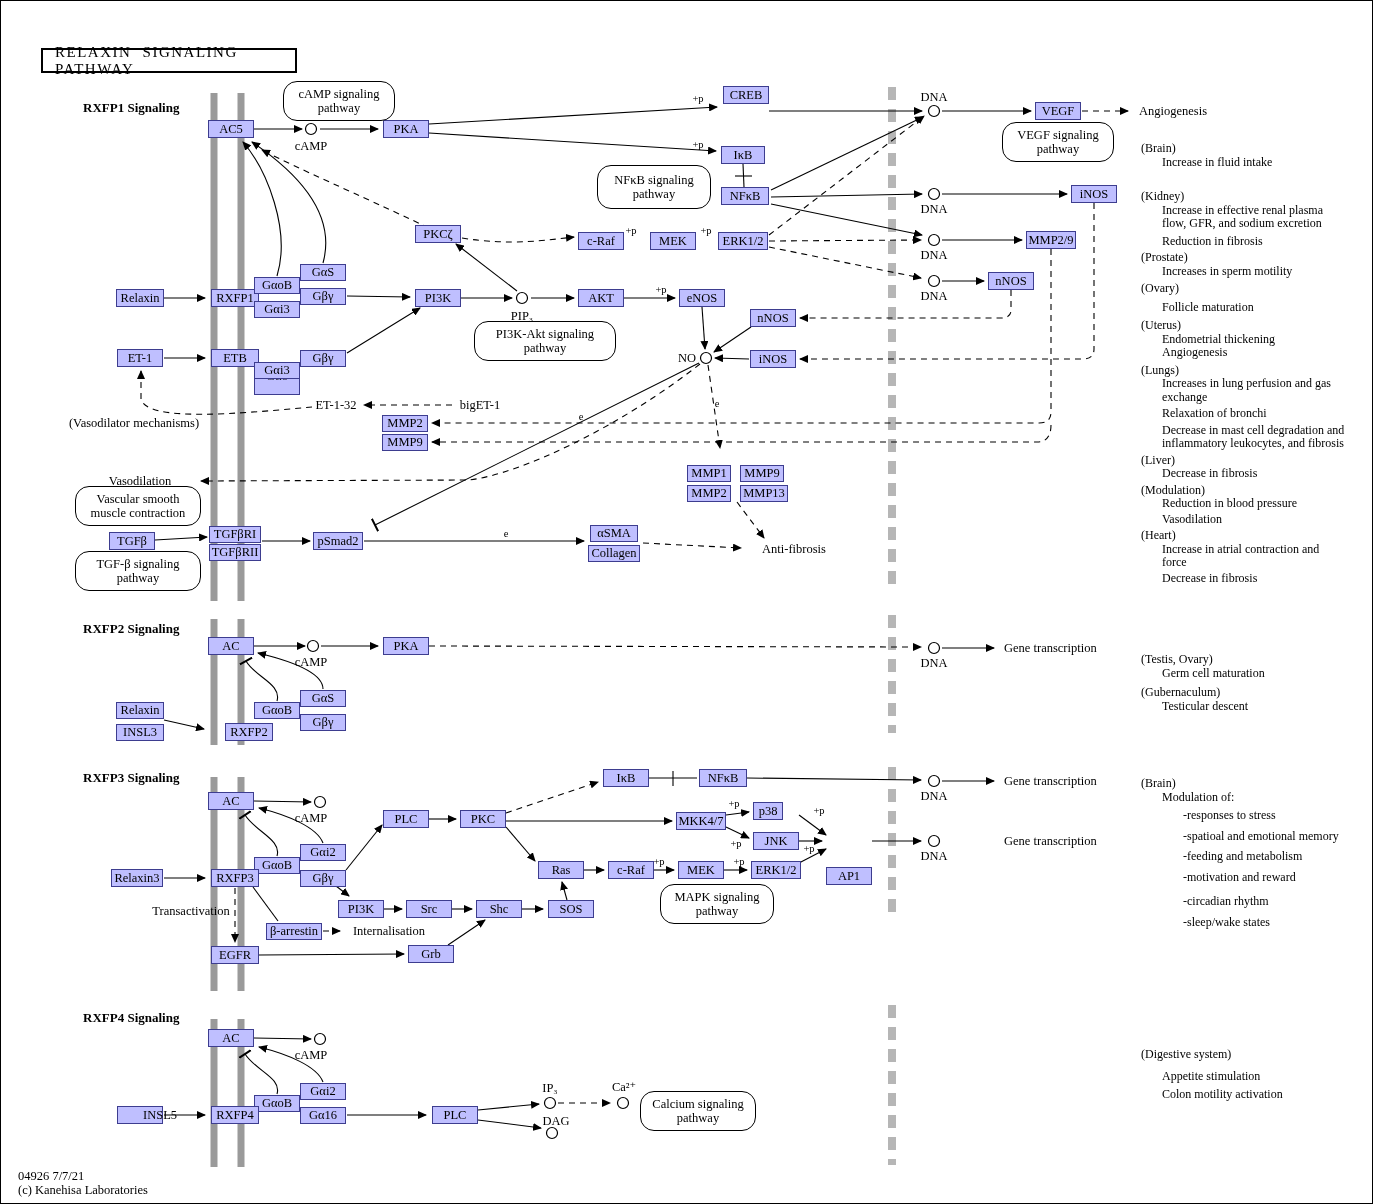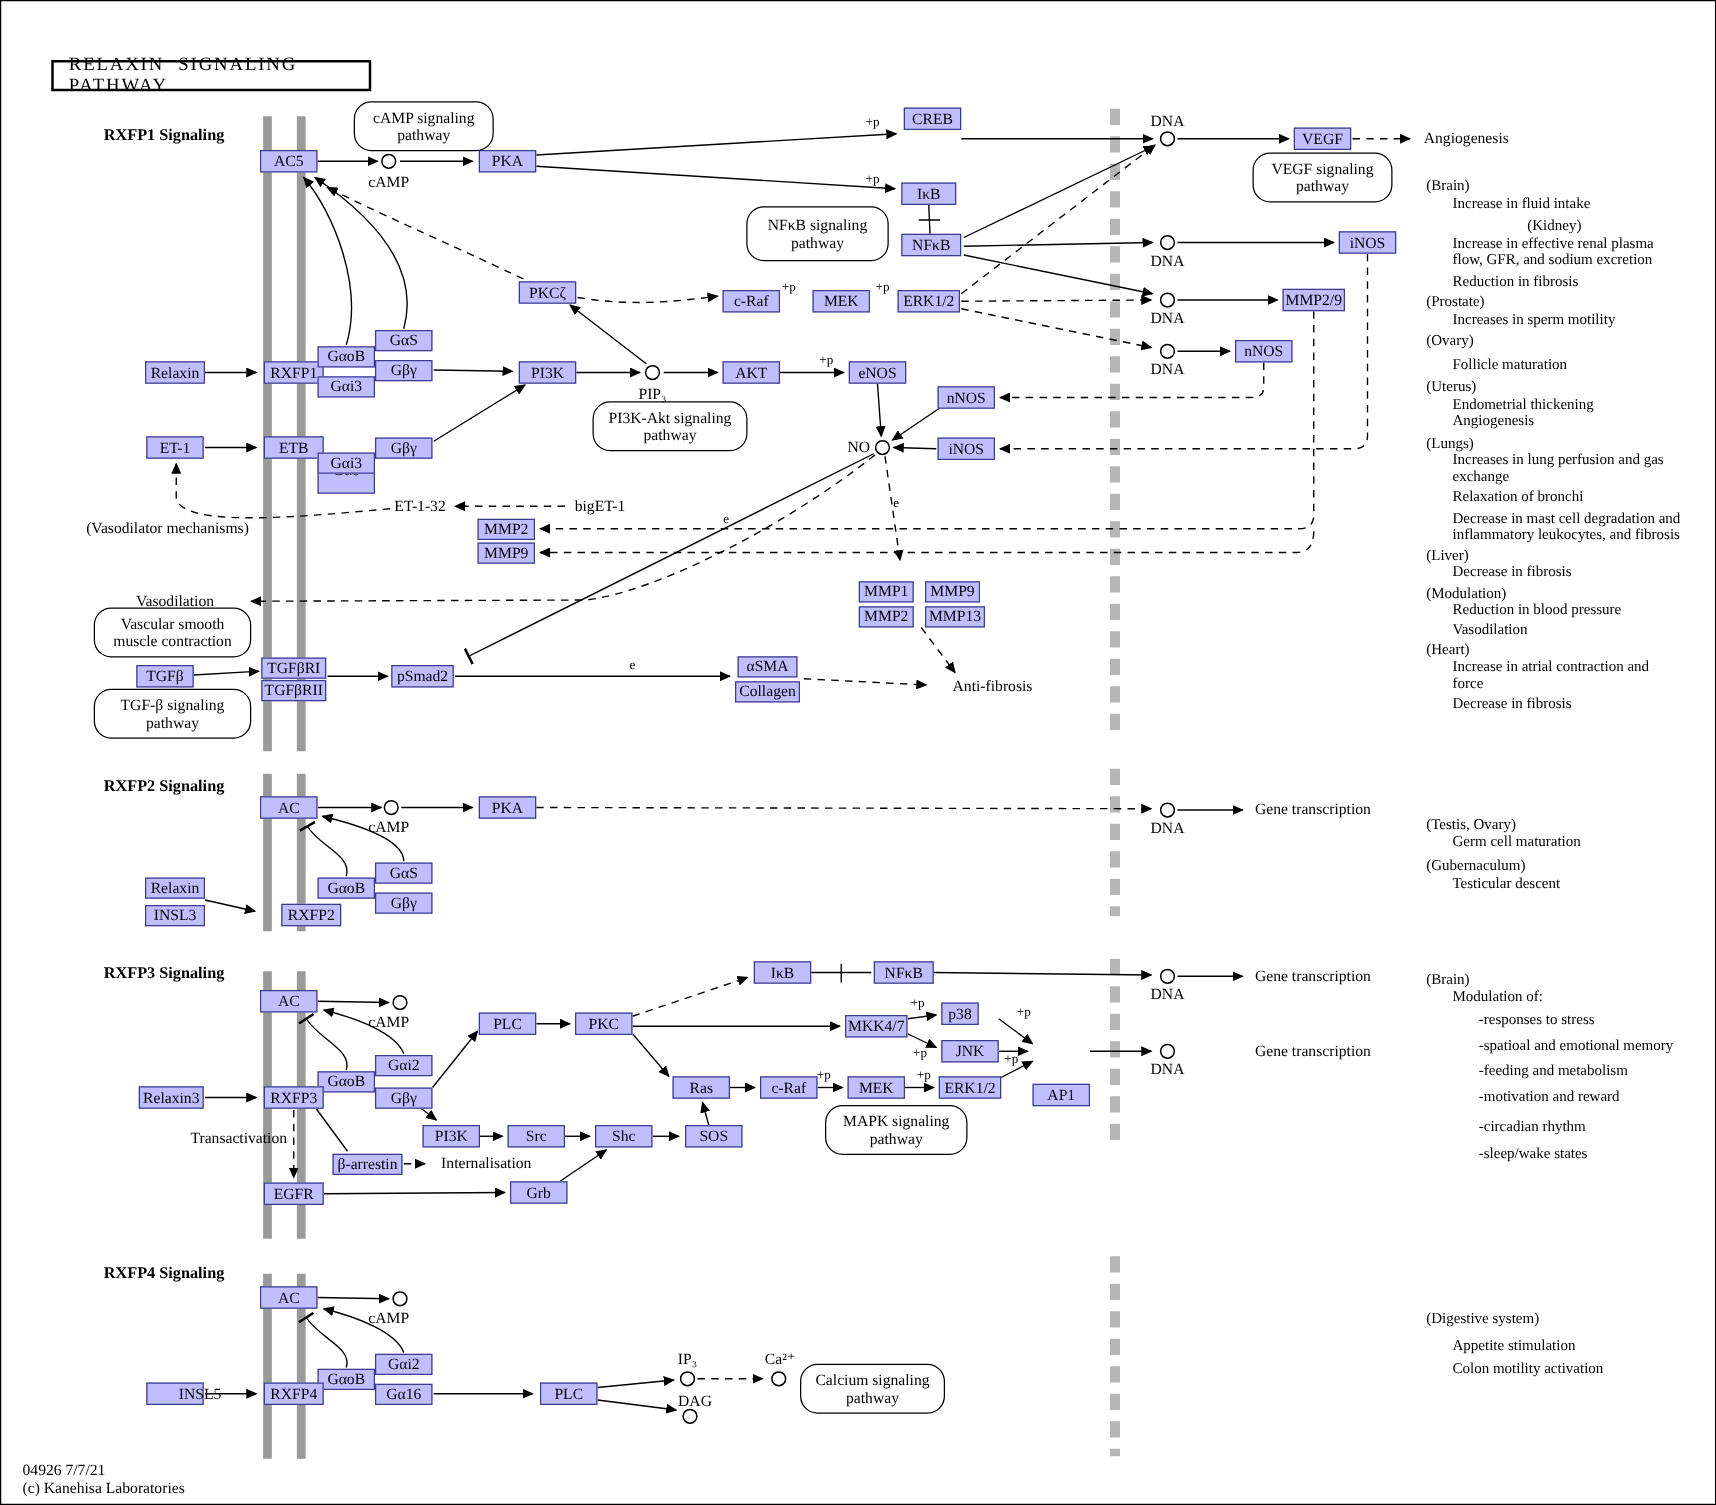--- a/index.html
+++ b/index.html
@@ -254,21 +254,21 @@
       <div class="gene" style="left: 299px; top: 1081.5px; width: 46px; height: 17px; line-height: 15px;">Gαi2</div>
       <div class="gene" style="left: 253px; top: 1093.5px; width: 46px; height: 17px; line-height: 15px;">GαoB</div>
       <div class="gene" style="left: 299px; top: 1105.5px; width: 46px; height: 17px; line-height: 15px;">Gα16</div>
       <div class="gene" style="left: 116px; top: 1105px; width: 46px; height: 18px; line-height: 16px; padding-left: 25px;">INSL5</div>
       <div class="gene" style="left: 210px; top: 1105px; width: 48px; height: 18px; line-height: 16px;">RXFP4</div>
       <div class="gene" style="left: 431px; top: 1105px; width: 46px; height: 18px; line-height: 16px;">PLC</div>
       <div class="pref" style="left: 282px; top: 80px; width: 112px; height: 40px;">cAMP signaling
 pathway</div>
       <div class="pref" style="left: 596px; top: 164px; width: 114px; height: 44px;">NFκB signaling
 pathway</div>
-      <div class="pref" style="left: 473px; top: 320px; width: 124px; height: 40px;">PI3K-Akt signaling
+      <div class="pref" style="left: 473px; top: 320px; width: 142px; height: 40px;">PI3K-Akt signaling
 pathway</div>
       <div class="pref" style="left: 1001px; top: 121px; width: 112px; height: 40px;">VEGF signaling
 pathway</div>
       <div class="pref" style="left: 74px; top: 485px; width: 126px; height: 40px;">Vascular smooth
 muscle contraction</div>
       <div class="pref" style="left: 74px; top: 550px; width: 126px; height: 40px;">TGF-β signaling
 pathway</div>
       <div class="pref" style="left: 659px; top: 883px; width: 114px; height: 40px;">MAPK signaling
 pathway</div>
       <div class="pref" style="left: 639px; top: 1090px; width: 116px; height: 40px;">Calcium signaling
@@ -314,21 +314,21 @@
       <div class="txt xs" style="left: 808px; top: 847px; transform: translate(-50%, -50%);">+p</div>
       <div class="txt xs" style="left: 658px; top: 860px; transform: translate(-50%, -50%);">+p</div>
       <div class="txt xs" style="left: 738px; top: 860px; transform: translate(-50%, -50%);">+p</div>
       <div class="sec" style="left: 82px; top: 107px; transform: translate(0px, -50%);">RXFP1 Signaling</div>
       <div class="sec" style="left: 82px; top: 628px; transform: translate(0px, -50%);">RXFP2 Signaling</div>
       <div class="sec" style="left: 82px; top: 777px; transform: translate(0px, -50%);">RXFP3 Signaling</div>
       <div class="sec" style="left: 82px; top: 1017px; transform: translate(0px, -50%);">RXFP4 Signaling</div>
       <div class="ann" style="left: 1140px; top: 141px; width: 205px;">
         <div style="margin-left: 0px; margin-top: 0px;">(Brain)</div>
         <div style="margin-left: 21px; margin-top: 0px;">Increase in fluid intake</div>
-        <div style="margin-left: 0px; margin-top: 5px; text-align: center;">(Kidney)</div>
+        <div style="margin-left: 0px; margin-top: 21px;">(Kidney)</div>
         <div style="margin-left: 21px; margin-top: 0px;">Increase in effective renal plasma flow, GFR, and sodium excretion</div>
         <div style="margin-left: 21px; margin-top: 4px;">Reduction in fibrosis</div>
         <div style="margin-left: 0px; margin-top: 3px;">(Prostate)</div>
         <div style="margin-left: 21px; margin-top: 0px;">Increases in sperm motility</div>
         <div style="margin-left: 0px; margin-top: 4px;">(Ovary)</div>
         <div style="margin-left: 21px; margin-top: 5px;">Follicle maturation</div>
         <div style="margin-left: 0px; margin-top: 5px;">(Uterus)</div>
         <div style="margin-left: 21px; margin-top: 0px;">Endometrial thickening</div>
         <div style="margin-left: 21px; margin-top: 0px;">Angiogenesis</div>
         <div style="margin-left: 0px; margin-top: 4px;">(Lungs)</div>

